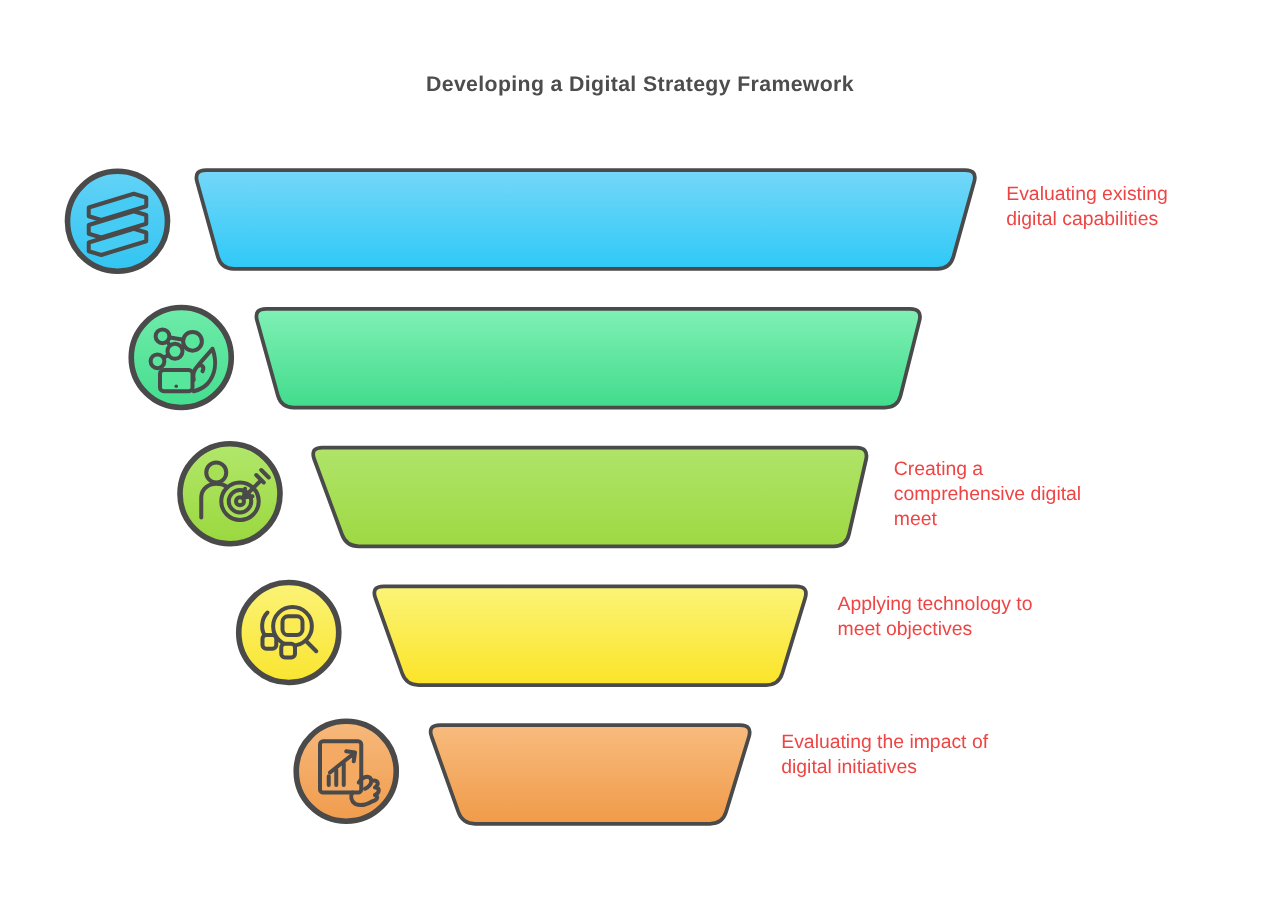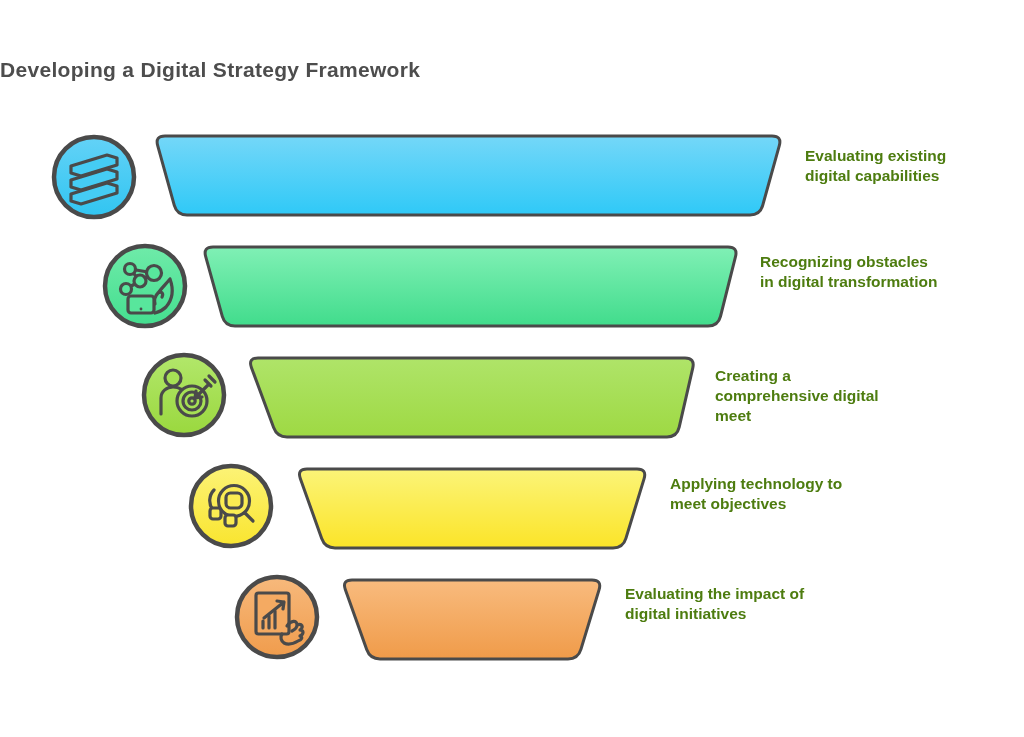--- a/index.html
+++ b/index.html
@@ -6,29 +6,30 @@
   body{
     width:1024px;height:737px;
     background:#ffffff;
     font-family:"Liberation Sans", sans-serif;
     position:relative;
     overflow:hidden;
   }
   .canvas{position:absolute;inset:0;}
   .title{
     position:absolute;top:58px;left:0;right:0;
-    font-size:21px;font-weight:700;
+    text-align:center;
+    font-size:17px;font-weight:700;
     letter-spacing:0.3px;
     color:#4D4D4D;
   }
   #funnel-svg{position:absolute;left:0;top:0;}
   .step-label{
     position:absolute;
-    font-size:15.5px;font-weight:700;line-height:20px;
-    color:#4d7c0f;
+    font-size:15.5px;font-weight:400;line-height:20px;
+    color:#ef4444;
     white-space:pre-line;
   }
   .label-0{left:805px;top:146px;width:185px}
   .label-1{left:760px;top:252px;width:205px}
   .label-2{left:715px;top:366px;width:190px}
   .label-3{left:670px;top:474px;width:200px}
   .label-4{left:625px;top:584px;width:215px}
 </style>
 </head>
 <body>
@@ -121,22 +122,20 @@
       <circle cx="277" cy="617" r="40" fill="url(#gcirc4)" stroke="#4A4A4A" stroke-width="4.5"></circle>
       <g transform="translate(277 617)" fill="none" stroke="#4A4A4A" stroke-width="3.2" stroke-linecap="round" stroke-linejoin="round">
         <rect x="-21" y="-24" width="33" height="41" rx="2.5" fill="#F4AA62"></rect>
         <path d="M -14 11 L -14 4 M -8 11 L -8 -1 M -2 11 L -2 -6"></path>
         <path d="M -13 1 L 7 -15 M 7 -15 L 0 -16 M 7 -15 L 6 -8"></path>
         <path d="M 10 9 C 14 3 20 3 20 8 C 20 11 17 13 15 14 M 20 8 C 25 6 27 10 23 13 M 23 13 C 27 13 27 17 23 19 M 23 19 C 26 20 25 23 21 24 C 16 27 11 28 7 26 C 4 24 3 20 5 17"></path>
       </g>
     </svg>
   <div class="step-label label-0">Evaluating existing
 digital capabilities</div>
-  <div class="step-label label-1">Recognizing obstacles
-in digital transformation</div>
   <div class="step-label label-2">Creating a
 comprehensive digital
 meet</div>
   <div class="step-label label-4">Evaluating the impact of
 digital initiatives</div>
   <div class="step-label label-3">Applying technology to
 meet objectives</div>
 </div>
 
 </body></html>

